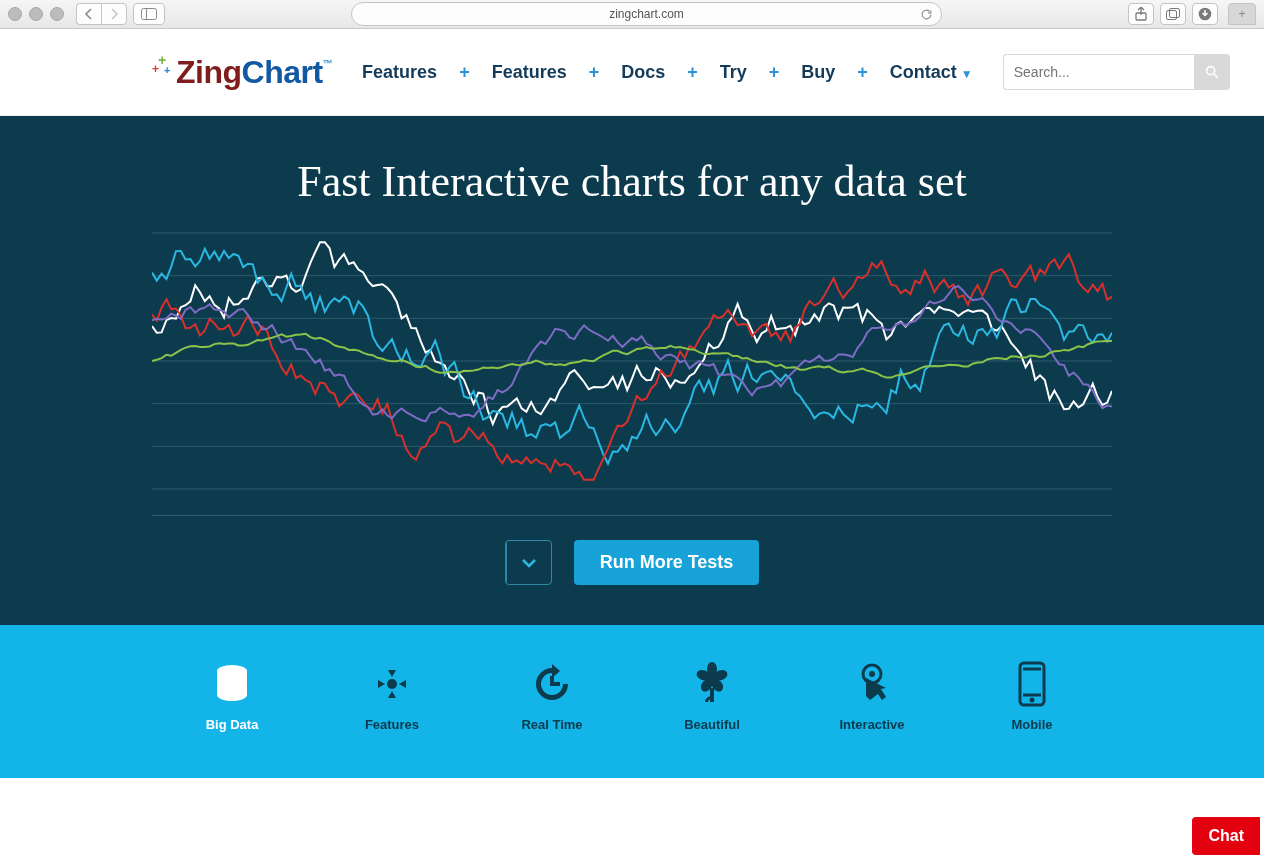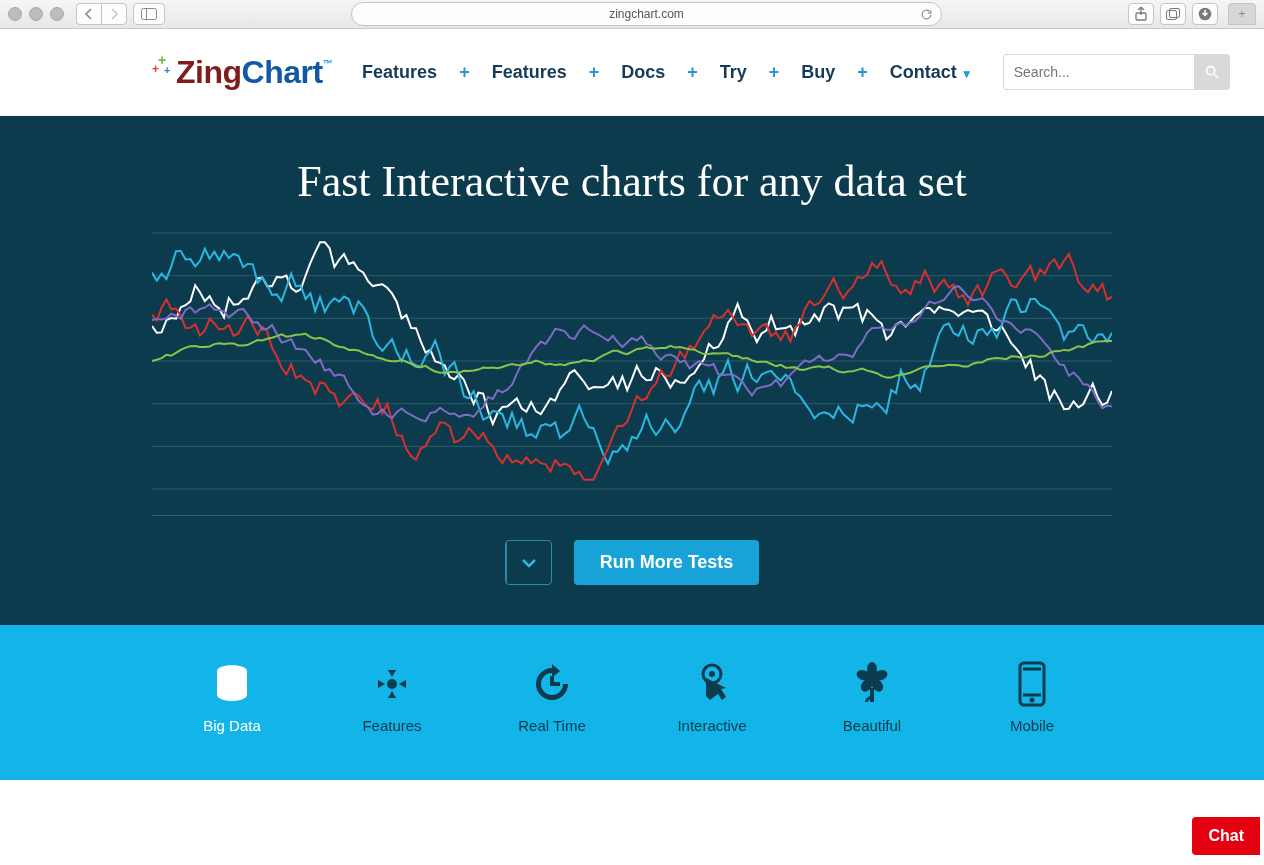--- a/index.html
+++ b/index.html
@@ -171,21 +171,21 @@
   }
   .feat {
     flex:1; text-align:center;
   }
   .feat .ico {
     height:46px; display:flex; align-items:center; justify-content:center;
     margin-bottom:10px;
   }
   .feat .ico svg { fill:#0c3b4e; }
   .feat.sel .ico svg { fill:#fff; }
-  .feat .lbl { font-weight:400; font-size:15px; color:#0c3b4e; }
+  .feat .lbl { font-weight:700; font-size:13px; color:#0c3b4e; }
   .feat.sel .lbl { color:#fff; }
 
   
   .blank { height: 58px; background:#fff; }
 
   
   .chat {
     position: fixed;
     right: 4px; bottom: 10px;
     background:#e3000f; color:#fff;
@@ -375,46 +375,46 @@
               <path d="M22 2l8 7-8 7z"></path>
               <rect x="20" y="14" width="4" height="10"></rect>
               <rect x="20" y="20" width="10" height="4"></rect>
             </svg>
           </div>
           <div class="lbl">Real Time</div>
         </div>
         <div class="feat">
           <div class="ico" style="color:#0c3b4e">
             <svg width="40" height="44" viewBox="0 0 40 44">
-              <circle cx="20" cy="12" r="9" fill="none" stroke-width="3" stroke="currentColor"></circle>
-              <circle cx="20" cy="12" r="3"></circle>
-              <path d="M18 14v18l4 4 8-6 4 6 4-3-5-8 5-1-20-10z" transform="translate(-4 2)"></path>
-            </svg>
-          </div>
-          <div class="lbl">Interactive</div>
-        </div>
-        <div class="feat">
-          <div class="ico" style="color:#0c3b4e">
-            <svg width="40" height="44" viewBox="0 0 40 44">
               <g transform="translate(20 16)">
                 <circle r="4"></circle>
                 <ellipse cx="0" cy="-9" rx="5" ry="7"></ellipse>
                 <ellipse transform="rotate(72)" cx="0" cy="-9" rx="5" ry="7"></ellipse>
                 <ellipse transform="rotate(144)" cx="0" cy="-9" rx="5" ry="7"></ellipse>
                 <ellipse transform="rotate(216)" cx="0" cy="-9" rx="5" ry="7"></ellipse>
                 <ellipse transform="rotate(288)" cx="0" cy="-9" rx="5" ry="7"></ellipse>
               </g>
               <rect x="18" y="26" width="4" height="14"></rect>
               <path d="M20 34c-4 0-7 3-7 6h3c0-2 2-3 4-3z"></path>
             </svg>
           </div>
           <div class="lbl">Beautiful</div>
         </div>
         <div class="feat">
           <div class="ico" style="color:#0c3b4e">
+            <svg width="40" height="44" viewBox="0 0 40 44">
+              <circle cx="20" cy="12" r="9" fill="none" stroke-width="3" stroke="currentColor"></circle>
+              <circle cx="20" cy="12" r="3"></circle>
+              <path d="M18 14v18l4 4 8-6 4 6 4-3-5-8 5-1-20-10z" transform="translate(-4 2)"></path>
+            </svg>
+          </div>
+          <div class="lbl">Interactive</div>
+        </div>
+        <div class="feat">
+          <div class="ico" style="color:#0c3b4e">
             <svg width="30" height="46" viewBox="0 0 30 46">
               <rect x="3" y="2" width="24" height="42" rx="4" fill="none" stroke-width="3" stroke="currentColor"></rect>
               <circle cx="15" cy="39" r="2.5"></circle>
               <line x1="6" y1="8" x2="24" y2="8" stroke-width="3" stroke="currentColor"></line>
               <line x1="6" y1="34" x2="24" y2="34" stroke-width="3" stroke="currentColor"></line>
             </svg>
           </div>
           <div class="lbl">Mobile</div>
         </div>
       </div>

